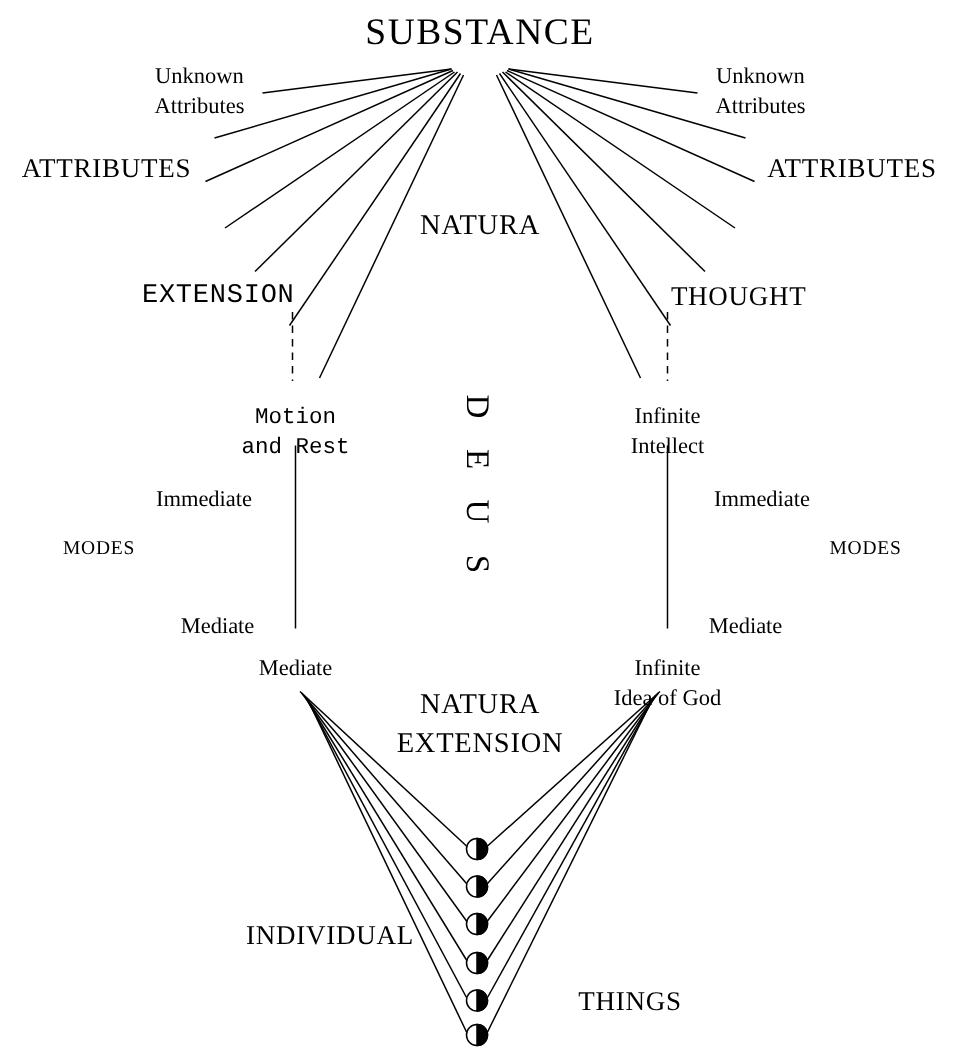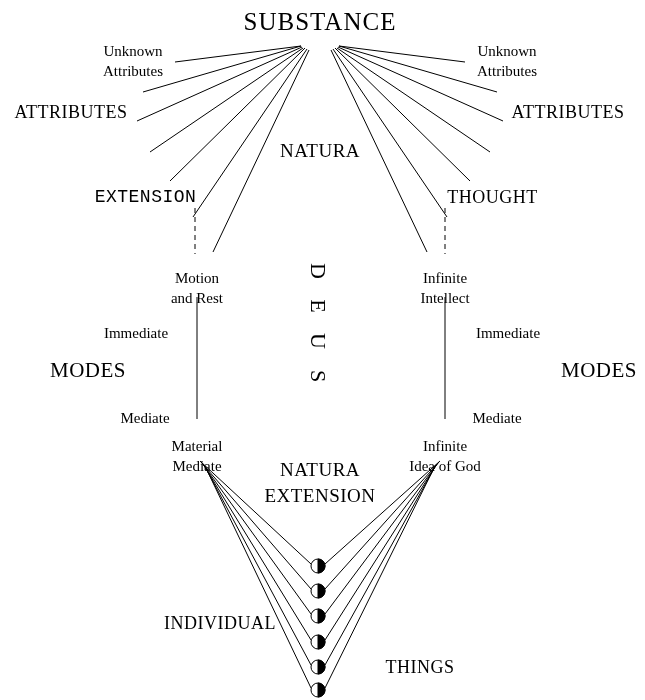--- a/index.html
+++ b/index.html
@@ -28,21 +28,21 @@
     position: absolute;
     text-align: center;
     color: #000000;
     line-height: 1.3;
     white-space: nowrap;
   }
   .title      { font-size: 25px; letter-spacing: 1px; }
   .big        { font-size: 18px; letter-spacing: 0.5px; }
   .natura     { font-size: 19px; letter-spacing: 0.5px; line-height: 1.35; }
   .small      { font-size: 15px; margin-top: 12px; }
-  .modes      { font-size: 21px; letter-spacing: 0.5px; text-align: right; }
+  .modes      { font-size: 13px; letter-spacing: 0.5px; }
   .deus-letter {
     position: absolute;
     width: 26px;
     height: 26px;
     font-size: 22px;
     text-align: center;
     transform: rotate(90deg);
   }
 </style>
 </head>
@@ -145,21 +145,21 @@
   <div class="label big" style="left:503px; top:101px; width:130px;">ATTRIBUTES</div>
 
   <div class="label natura" style="left:230px; top:138px; width:180px;">
     <div>NATURA</div>
   </div>
 
   <div class="label big" style="left:78px; top:186px; width:135px;font-family:Liberation Mono, monospace;">EXTENSION</div>
 
   <div class="label big" style="left:425px; top:186px; width:135px;">THOUGHT</div>
 
-  <div class="label small" style="left:137px; top:257px; width:120px;">
+  <div class="label small" style="left:137px; top:257px; width:120px;font-family:Liberation Mono, monospace;">
     <div>Motion</div>
     <div>and Rest</div>
   </div>
 
   <div class="label small" style="left:385px; top:257px; width:120px;">
     <div>Infinite</div>
     <div>Intellect</div>
   </div>
 
   <div class="deus-letter" style="left:305px; top:258px;">D</div>
@@ -173,21 +173,20 @@
 
   <div class="label modes" style="left:6px; top:357px; width:120px;">MODES</div>
 
   <div class="label modes" style="left:517px; top:357px; width:120px;">MODES</div>
 
   <div class="label small" style="left:85px; top:397px; width:120px;">Mediate</div>
 
   <div class="label small" style="left:437px; top:397px; width:120px;">Mediate</div>
 
   <div class="label small" style="left:137px; top:425px; width:120px;">
-    <div>Material</div>
     <div>Mediate</div>
   </div>
 
   <div class="label small" style="left:385px; top:425px; width:120px;">
     <div>Infinite</div>
     <div>Idea of God</div>
   </div>
 
   <div class="label natura" style="left:230px; top:457px; width:180px;">
     <div>NATURA</div>

